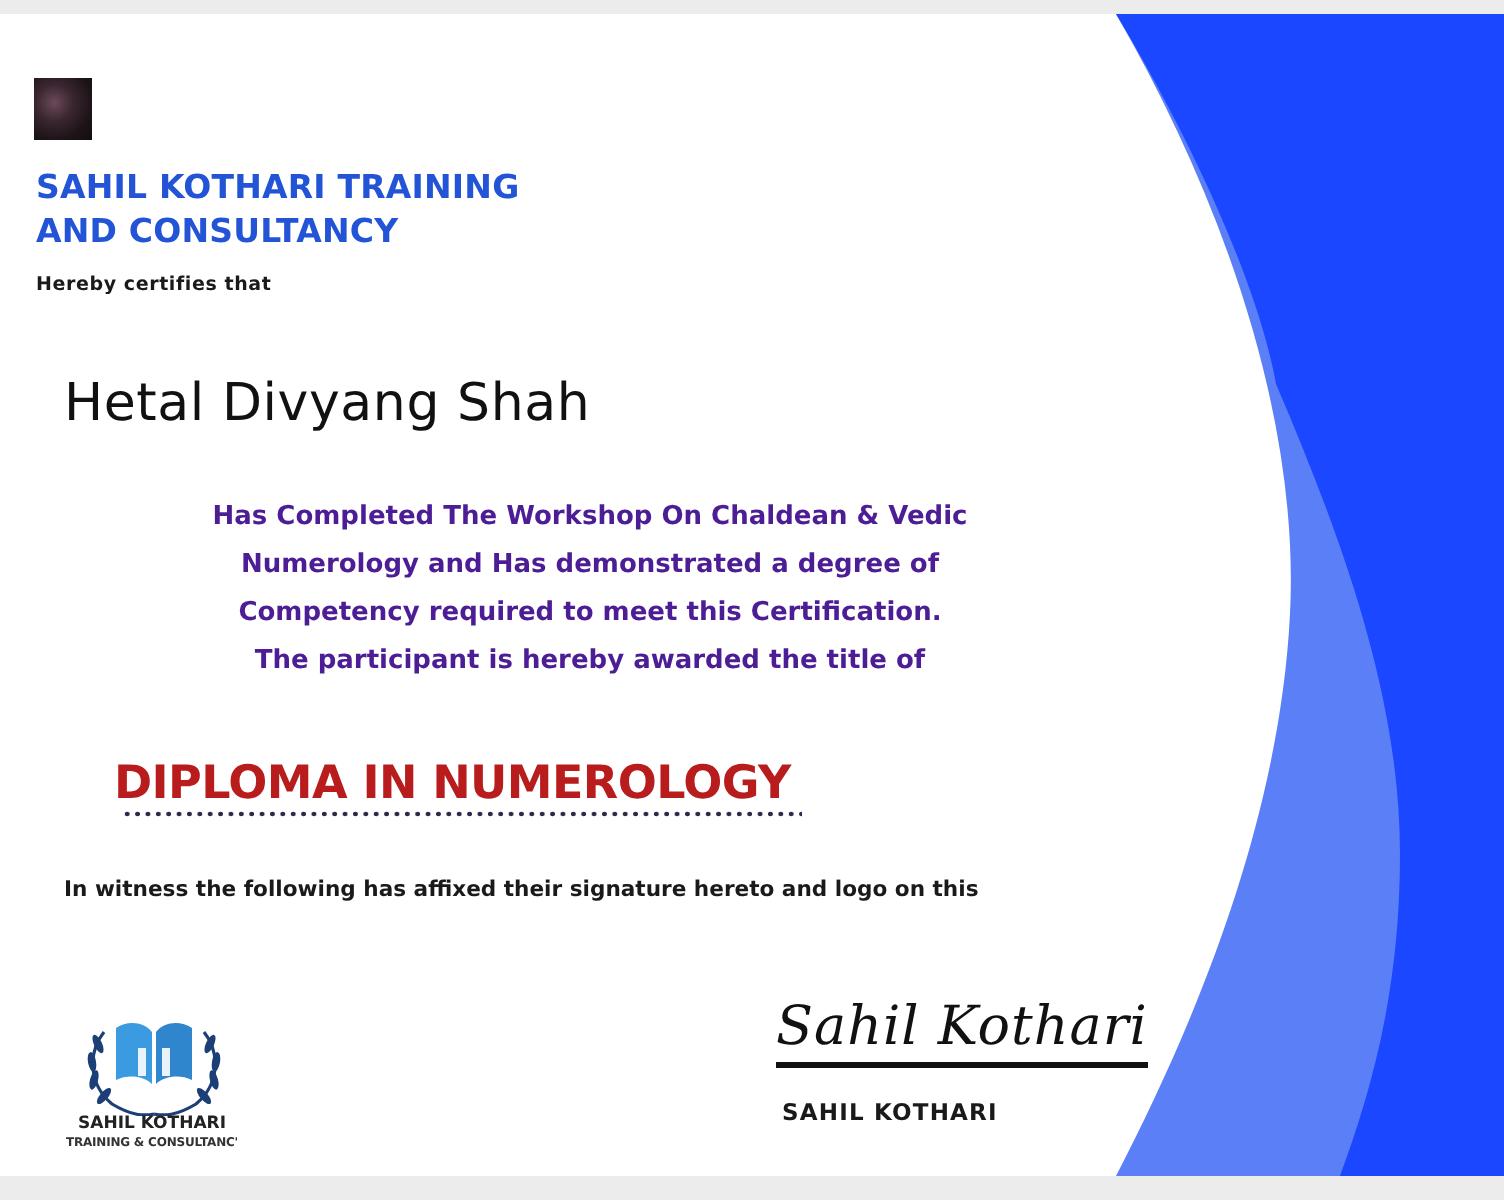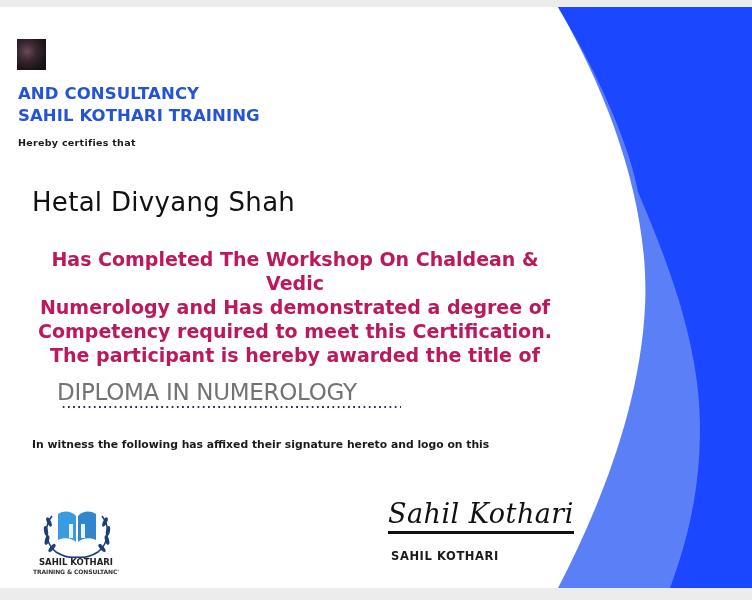--- a/index.html
+++ b/index.html
@@ -28,26 +28,26 @@
     .certifies {
       position: absolute; left: 18px; top: 130px;
       font-size: 9.5px; font-weight: bold; color: #1a1a1a; letter-spacing: 0.3px;
     }
     .name {
       position: absolute; left: 32px; top: 180px;
       font-size: 26px; font-weight: normal; color: #111111; letter-spacing: 0.3px; text-align: right;
     }
     .body-text {
       position: absolute; left: 30px; top: 240px; width: 530px;
-      text-align: center; color: #be185d;
-      font-size: 19px; font-weight: bold; line-height: 24px;
+      text-align: center; color: #4c1d95;
+      font-size: 13px; font-weight: bold; line-height: 24px;
     }
     .title {
       position: absolute; left: 57px; top: 372px;
-      color: #737373; font-size: 23px; font-weight: normal; letter-spacing: -0.3px;
+      color: #b91c1c; font-size: 23px; font-weight: bold; letter-spacing: -0.3px;
     }
     .dots {
       position: absolute; left: 61px; top: 398px; width: 340px; height: 4px;
       background-image: radial-gradient(circle, #2a2a4a 1.1px, transparent 1.3px);
       background-size: 5.2px 4px; background-repeat: repeat-x;
     }
     .witness {
       position: absolute; left: 32px; top: 431px;
       font-size: 10.8px; font-weight: bold; color: #1a1a1a;
     }
@@ -89,22 +89,22 @@
   <svg class="decor" viewBox="0 0 752 581" preserveAspectRatio="none">
 
     <path d="M558,0 C610,90 650,200 645,300 C640,400 600,500 558,581 L752,581 L752,0 Z" fill="#5b7ff6"></path>
 
     <path d="M558,0 C600,70 630,140 638,185 C670,260 700,340 700,420 C700,490 685,540 670,581 L752,581 L752,0 Z" fill="#1a47ff"></path>
   </svg>
 
   <div class="photo"></div>
 
   <div class="org">
+    <div>SAHIL KOTHARI TRAINING</div>
     <div>AND CONSULTANCY</div>
-    <div>SAHIL KOTHARI TRAINING</div>
   </div>
 
   <div class="certifies">Hereby certifies that</div>
 
   <div class="name">Hetal Divyang Shah</div>
 
   <div class="body-text">
     <div>Has Completed The Workshop On Chaldean &amp; Vedic</div>
     <div>Numerology and Has demonstrated a degree of</div>
     <div>Competency required to meet this Certification.</div>

